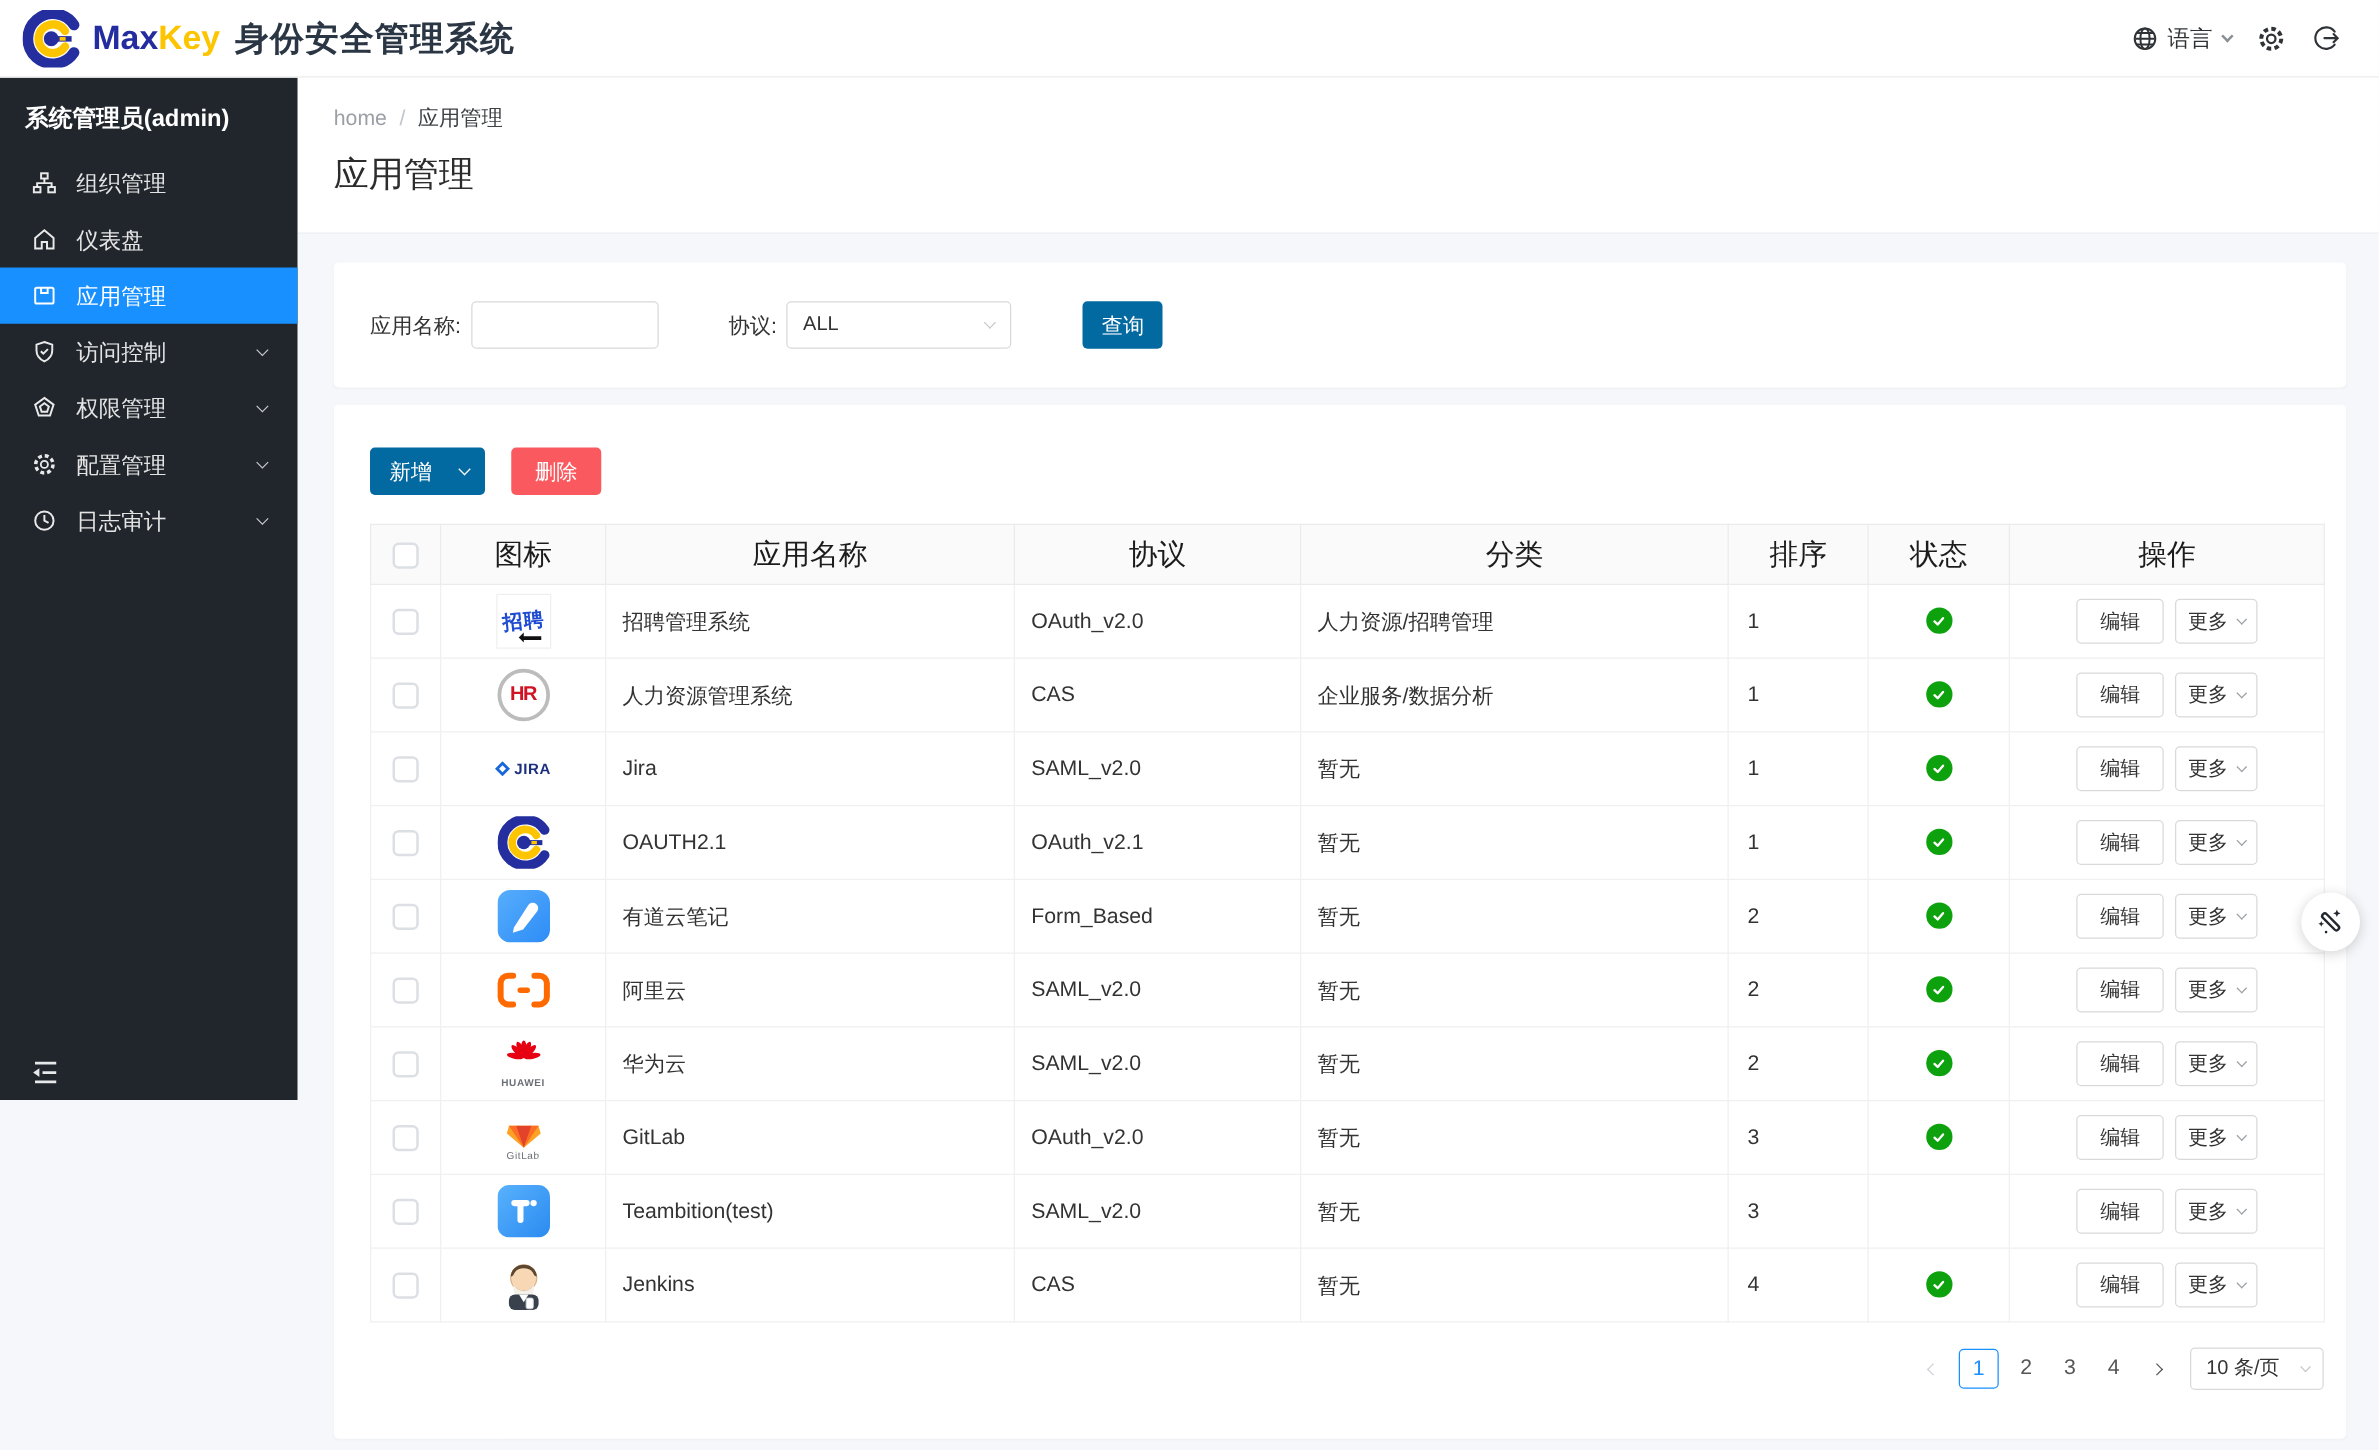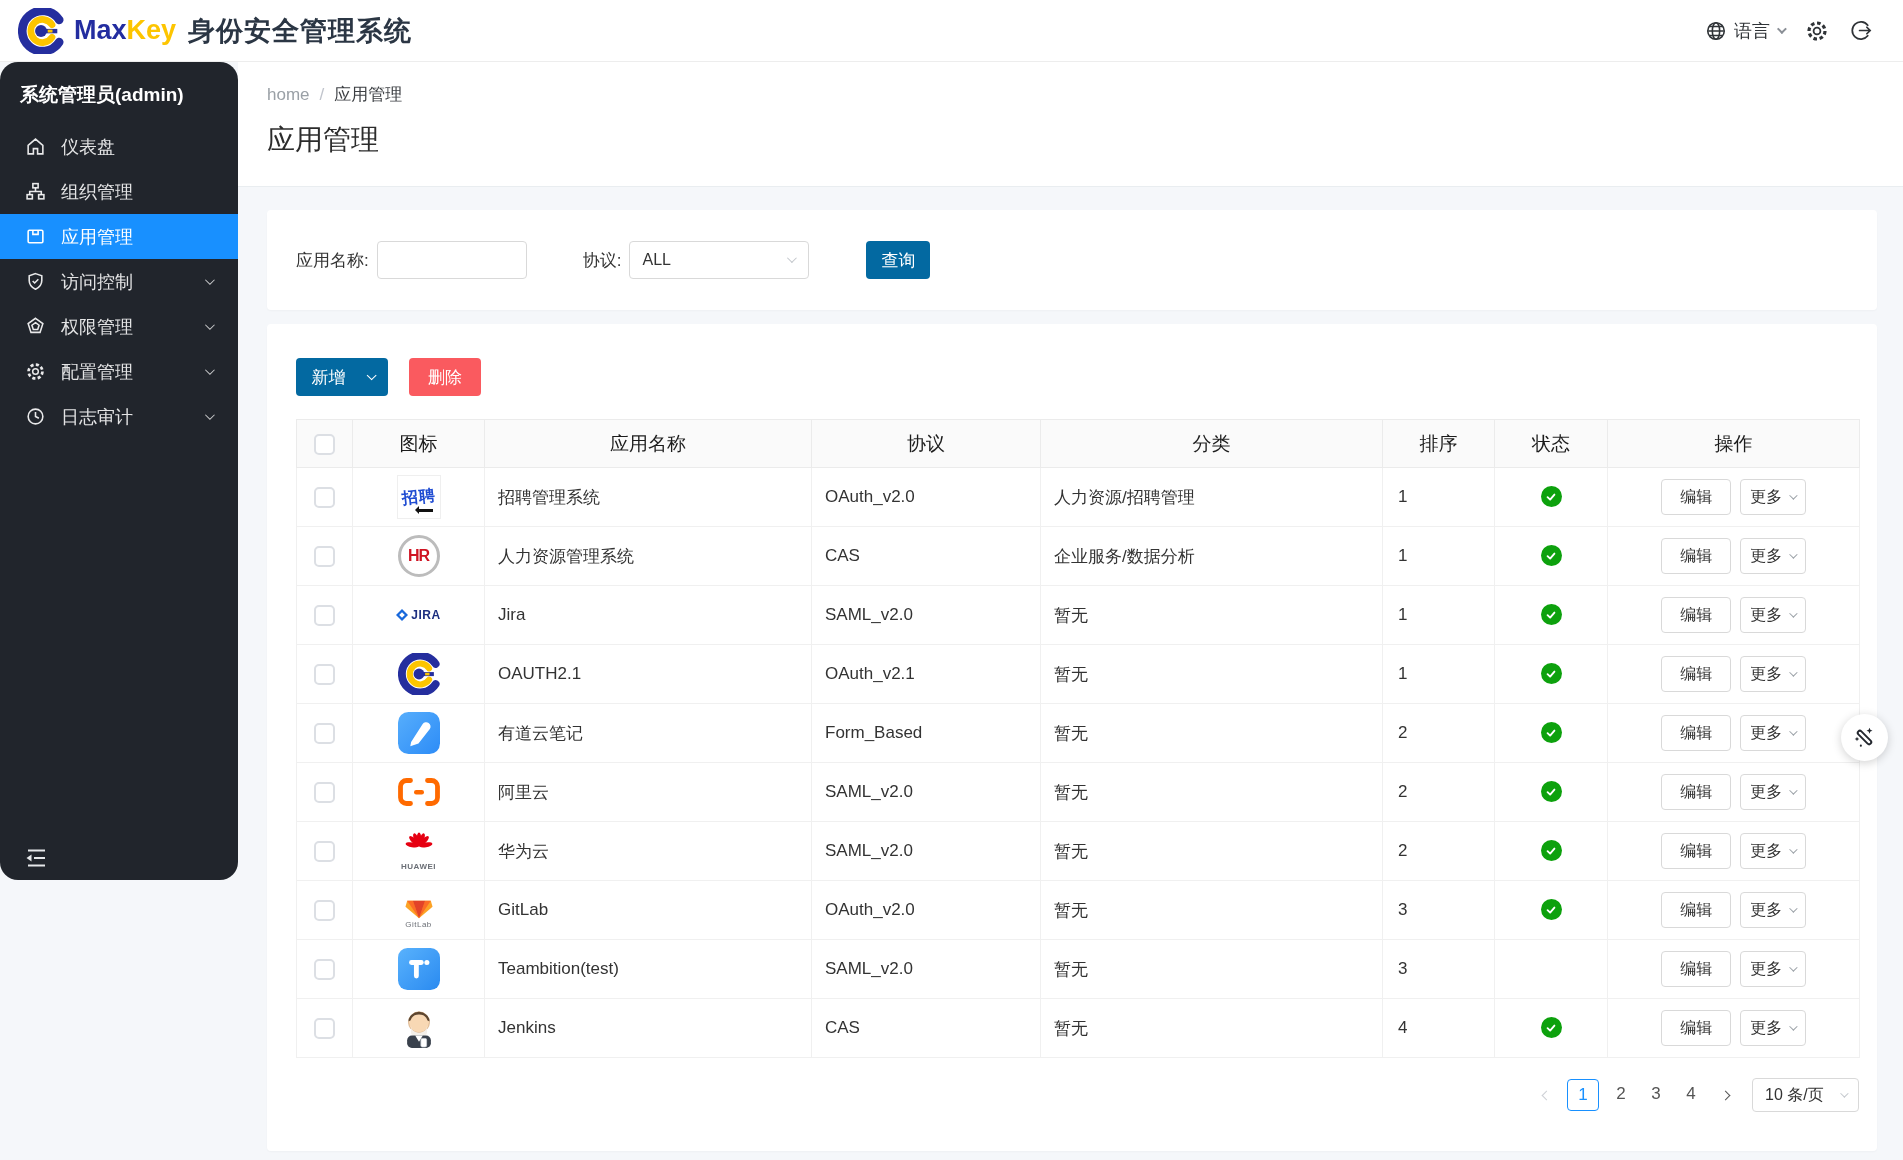--- a/index.html
+++ b/index.html
@@ -15,21 +15,21 @@
   .brand-title { margin-left:12px; font-size:27px; font-weight:bold; color:#2b3644; letter-spacing:1px; white-space:nowrap; }
   .top-right { margin-left:auto; margin-right:30px; display:flex; align-items:center; gap:21px; }
   .lang-group { display:flex; align-items:center; gap:7px; font-size:18px; color:#2f3337; cursor:pointer; }
   .icon-btn { display:flex; align-items:center; cursor:pointer; }
 
   .chev { display:inline-block; width:8px; height:8px; border-right:2px solid currentColor;
           border-bottom:2px solid currentColor; transform:rotate(45deg) translateY(-2px); }
   .chev-gray { color:#8a8f96; width:7px; height:7px; }
 
   
-  .sidebar { position:absolute; top:62px; left:0; width:238px; height:818px; background:#21252c; z-index:20;border-radius:18px; }
+  .sidebar { position:absolute; top:62px; left:0; width:238px; height:818px; background:#21252c; z-index:20; }
   .admin-label { padding:20px 0 16px 20px; color:#ffffff; font-weight:bold; font-size:19px; }
   .side-item { position:relative; height:45px; display:flex; align-items:center; padding-left:25px;
                color:rgba(255,255,255,.88); font-size:18px; cursor:pointer; }
   .side-item.active { background:#1890ff; color:#fff; }
   .side-icon { width:21px; height:21px; margin-right:15px; display:inline-flex; }
   .side-icon svg { width:21px; height:21px; }
   .side-chevron { position:absolute; right:26px; width:7px; height:7px; border-width:1.5px; color:rgba(255,255,255,.75); }
   .collapse-btn { position:absolute; bottom:10px; left:22px; width:28px; height:24px; cursor:pointer; }
 
   
@@ -55,21 +55,21 @@
   .btn-search { margin-left:57px; width:64px; height:38px; }
 
   
   .card-table { top:262px; height:827px; }
   .tbl-toolbar { padding:34px 0 0 29px; display:flex; gap:21px; }
   .btn-add { width:92px; height:38px; display:flex; align-items:center; justify-content:center; gap:20px; }
   .btn-add .chev { width:7px; height:7px; border-width:1.5px; transform:rotate(45deg) translateY(-3px); }
   .btn-del { width:72px; height:38px; background:#fa5a5f; color:#fff; }
 
   table { margin:23px 0 0 29px; width:1563px; border-collapse:collapse; table-layout:fixed; }
-  th { height:48px; background:#fafafa; font-size:19px; font-weight:500; color:#1c1c1c; border:1px solid #ebebeb; text-align:center; }
+  th { height:48px; background:#fafafa; font-size:23px; font-weight:500; color:#1c1c1c; border:1px solid #ebebeb; text-align:center; }
   td { height:59px; font-size:17px; color:#333; border:1px solid #f0f0f0; background:#fff; }
   .c-name,.c-proto,.c-cat { text-align:left; padding-left:13px; }
   .c-sort { text-align:left; padding-left:15px; }
   .c-check,.c-icon,.c-status,.c-ops { text-align:center; }
   .checkbox { display:inline-block; width:21px; height:21px; border:2px solid #dcdfe4; border-radius:5px; background:#fff; vertical-align:middle; cursor:pointer; }
   .icon-wrap { display:flex; align-items:center; justify-content:center; }
   .status-ok { display:inline-flex; width:21px; height:21px; border-radius:50%; background:#0da10d; align-items:center; justify-content:center; }
   .btn-plain { height:36px; background:#fff; border:1px solid #d9d9d9; border-radius:4px; font-size:16px; color:#333;
                cursor:pointer; font-family:inherit; vertical-align:middle; }
   .btn-edit { width:70px; }
@@ -151,37 +151,37 @@
     </div>
   </div>
 </header>
 
 <aside class="sidebar">
   <div class="admin-label">系统管理员(admin)</div>
   <nav>
   <div class="side-item">
     <span class="side-icon">
           <svg viewBox="0 0 20 20" fill="none" stroke="rgba(255,255,255,.9)" stroke-width="1.5">
-            <path d="M3 9 L10 3 L17 9 V17 H12 V12 H8 V17 H3 Z"></path>
-          </svg>
-        </span>
-    <span class="side-label">仪表盘</span>
-
-  </div>
-
-  <div class="side-item">
-    <span class="side-icon">
-          <svg viewBox="0 0 20 20" fill="none" stroke="rgba(255,255,255,.9)" stroke-width="1.5">
             <rect x="7.5" y="2.5" width="5" height="4"></rect>
             <rect x="2" y="13" width="5" height="4"></rect>
             <rect x="13" y="13" width="5" height="4"></rect>
             <path d="M10 6.5 V10 M10 10 H4.5 V13 M10 10 H15.5 V13"></path>
           </svg>
         </span>
     <span class="side-label">组织管理</span>
+
+  </div>
+
+  <div class="side-item">
+    <span class="side-icon">
+          <svg viewBox="0 0 20 20" fill="none" stroke="rgba(255,255,255,.9)" stroke-width="1.5">
+            <path d="M3 9 L10 3 L17 9 V17 H12 V12 H8 V17 H3 Z"></path>
+          </svg>
+        </span>
+    <span class="side-label">仪表盘</span>
 
   </div>
 
 
   <div class="side-item active">
     <span class="side-icon">
           <svg viewBox="0 0 20 20" fill="none" stroke="#ffffff" stroke-width="1.5">
             <rect x="3" y="4" width="14" height="12" rx="1.2"></rect>
             <path d="M7.5 4 v4 h5 v-4"></path>
           </svg>

